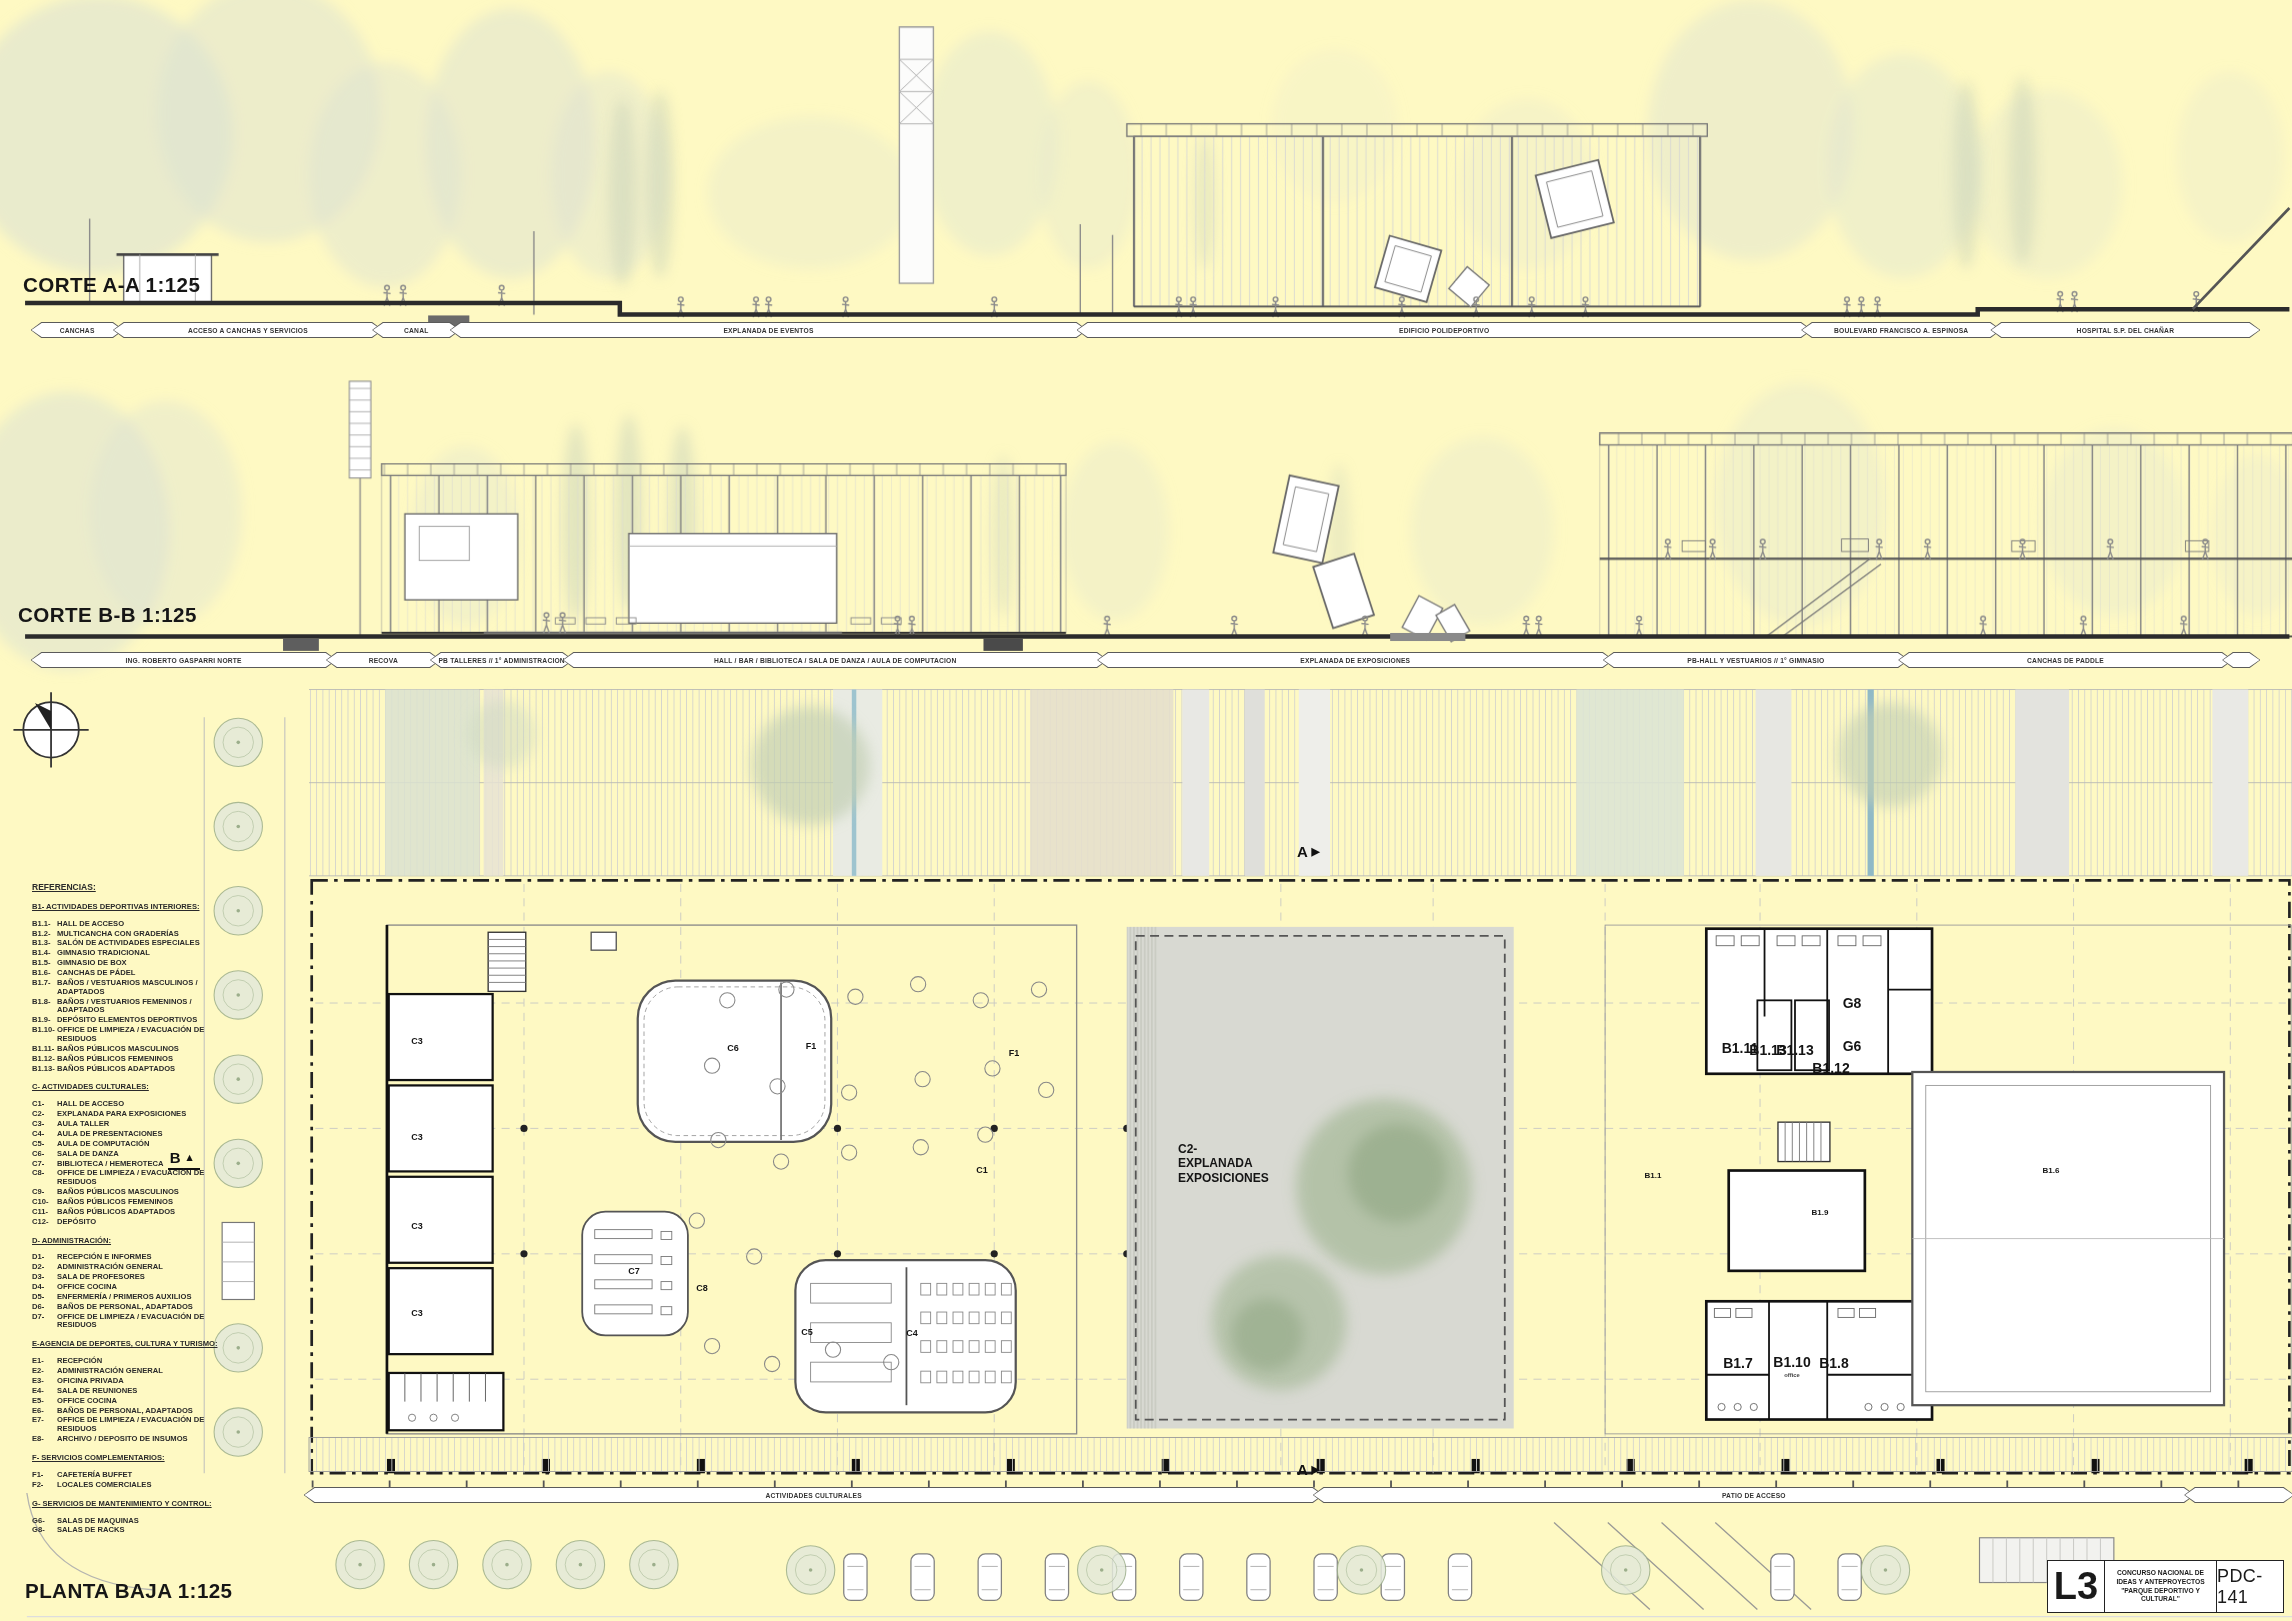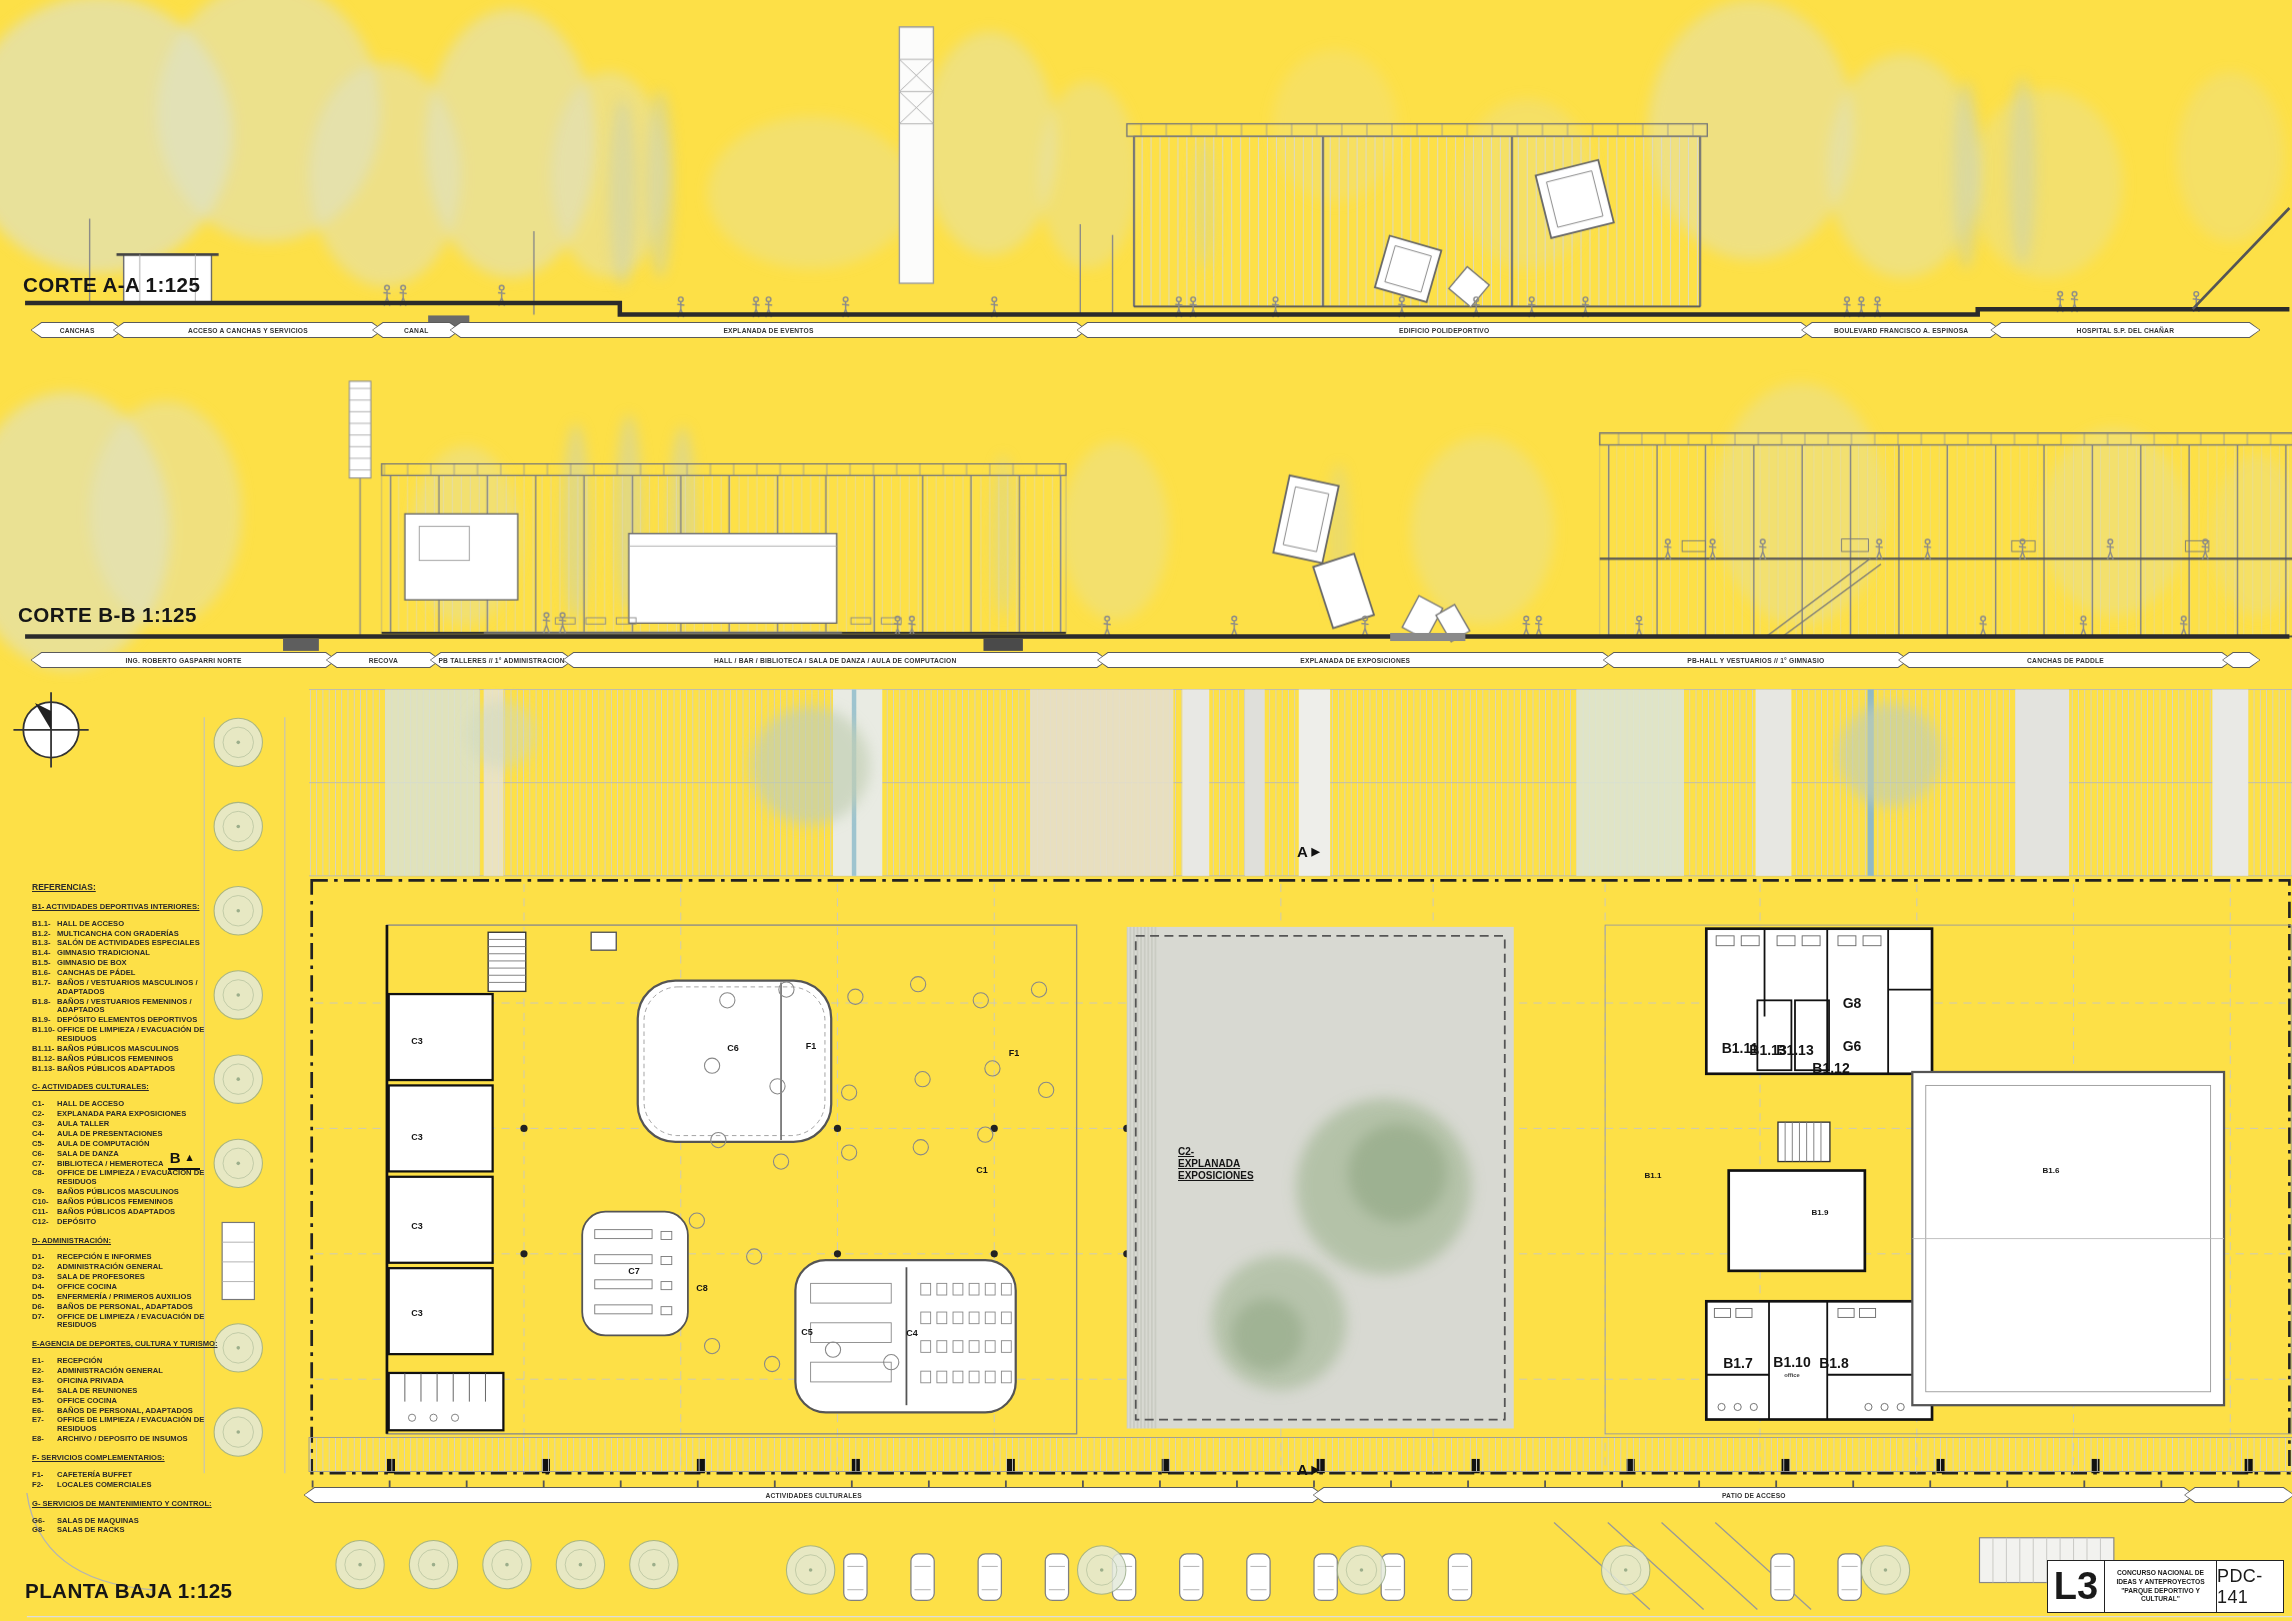--- a/index.html
+++ b/index.html
@@ -1,16 +1,16 @@
 <!DOCTYPE html>
 <html style="font-size:14.3px"><head>
 <meta charset="utf-8">
 <style>
   html,body{margin:0;padding:0;background:#e9e9e7;}
-  .sheet{position:relative;width:2293px;height:1622px;background:#fde047;overflow:hidden;
+  .sheet{position:relative;width:2293px;height:1622px;background:#fef9c3;overflow:hidden;
          font-family:"Liberation Sans",sans-serif;color:#1a1a1a;}
   .band{position:absolute;left:0;width:2293px;}
   #band-a{top:0;height:355px;}
   #band-b{top:356px;height:330px;}
   #plan{top:685px;height:937px;}
   .band svg, #plan > svg{position:absolute;left:0;top:0;}
   .sec-title{position:absolute;font-weight:bold;font-size:20.6px;letter-spacing:0.4px;color:#161616;z-index:5;}
   
   .ribbon{position:absolute;display:flex;height:16px;z-index:6;}
   .seg{position:relative;flex:1 1 0;background:#5a5a5a;margin:0 -5.4px;
@@ -27,21 +27,21 @@
   .lg-row.lg-h1,.lg-row.lg-h2{display:block;text-decoration:underline;}
   .lg-row.lg-h1{font-size:8.5px;margin:0 0 10.7px 0;}
   .lg-row.lg-h2{margin:9.9px 0 8px 0;}
   
   .rooms,.markers{position:absolute;inset:0;z-index:5;}
   .room-label{position:absolute;transform:translate(-50%,-50%);font-size:9px;font-weight:bold;
               color:#141414;white-space:nowrap;}
   .room-label.sm{font-size:14px;}
   .room-label.md{font-size:8px;}
   .room-label.micro{font-size:5.8px;color:#444;}
-  .room-label.tiny{font-size:10px;white-space:normal;width:66px;text-align:left;line-height:1.2;text-decoration:underline;}
+  .room-label.tiny{font-size:12px;white-space:normal;width:66px;text-align:left;line-height:1.2;}
   
   .marker{position:absolute;display:flex;align-items:center;gap:3.6px;font-weight:bold;color:#111;}
   .m-label{font-size:15px;}
   .m-glyph{font-size:10.7px;line-height:1;}
   .marker.m-b{border-bottom:2.7px solid #111;padding:0 5.4px 1.8px 1.8px;}
   
   .tblock{position:absolute;left:2047px;top:875px;width:235px;height:51px;display:flex;
           border:1.8px solid #222;background:#fff;z-index:8;}
   .tb-code{width:56px;border-right:1.8px solid #222;display:flex;align-items:center;justify-content:center;
            font-size:38px;font-weight:bold;}

